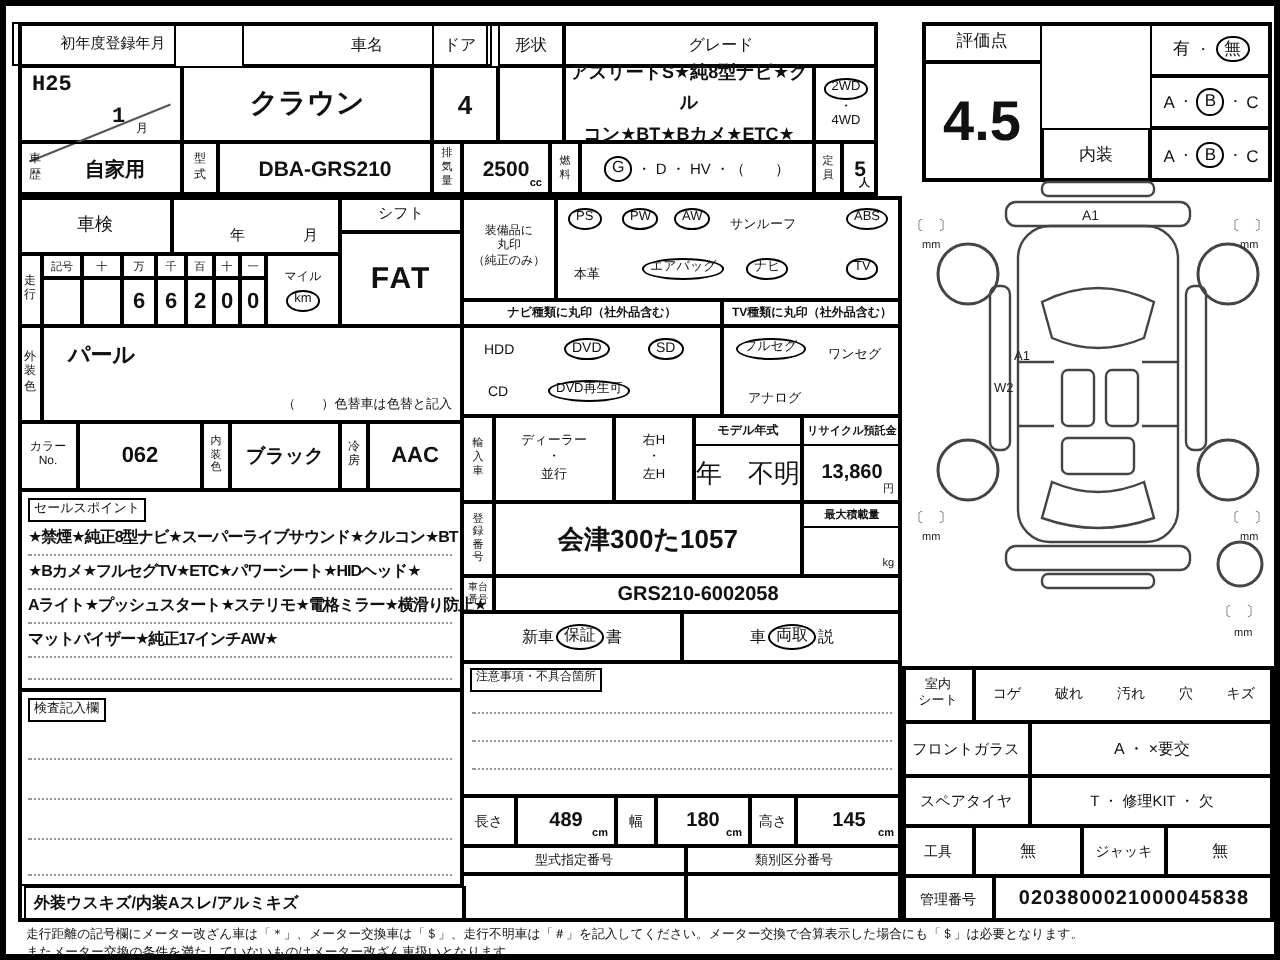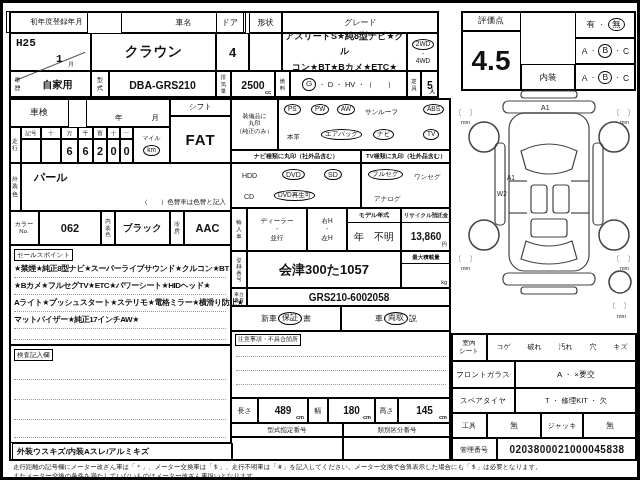--- a/index.html
+++ b/index.html
@@ -97,21 +97,21 @@
   <div class="c f" style="left:572px;top:61px;width:61px;height:27px;font-size:8.5px;gap:2px;">
     <span>A</span>
     <span style="font-size:7px;">・</span>
     <span class="circ">B</span>
     <span style="font-size:7px;">・</span>
     <span>C</span>
   </div>
 
   <div class="box" style="left:6px;top:95px;width:442px;height:363px;"></div>
 
-  <div class="c f" style="left:6px;top:95px;width:60px;height:29px;font-size:9px;">車検</div>
+  <div class="c f" style="left:6px;top:95px;width:77px;height:29px;font-size:9px;">車検</div>
   <div class="c" style="left:83px;top:95px;width:84px;height:29px;">
     <span style="position:absolute;left:28px;bottom:3px;font-size:7.5px;">年</span>
     <span style="position:absolute;right:10px;bottom:3px;font-size:7.5px;">月</span>
   </div>
   <div class="c f" style="left:167px;top:95px;width:61px;height:18px;font-size:7.5px;">シフト</div>
   <div class="c f b" style="left:167px;top:113px;width:61px;height:47px;font-size:15px;letter-spacing:1px;">FAT</div>
 
   <div class="c f pre" style="left:6px;top:124px;width:12px;height:36px;font-size:6px;">走
 行</div>
   <div class="c f" style="left:18px;top:124px;width:20px;height:12px;font-size:5.5px;">記号</div>
@@ -215,21 +215,21 @@
     <span>・</span>
     <span>並行</span>
   </div>
   <div class="c f col" style="left:304px;top:205px;width:40px;height:43px;font-size:6.5px;line-height:1.3;">
     <span>右H</span>
     <span>・</span>
     <span>左H</span>
   </div>
   <div class="c" style="left:344px;top:205px;width:54px;height:43px;">
     <div class="hdrcell b" style="height:14px;font-size:6px;">モデル年式</div>
-    <div class="valcell" style="height:27px;font-size:10px;">年　不明</div>
+    <div class="valcell" style="height:27px;font-size:13px;">年　不明</div>
   </div>
   <div class="c" style="left:398px;top:205px;width:50px;height:43px;">
     <div class="hdrcell b" style="height:14px;font-size:5.5px;">リサイクル預託金</div>
     <div class="valcell b" style="height:27px;font-size:10px;">13,860</div>
     <span class="unit">円</span>
   </div>
 
   <div class="c f pre" style="left:228px;top:248px;width:16px;height:37px;font-size:5.5px;line-height:1.15;">登
 録
 番

